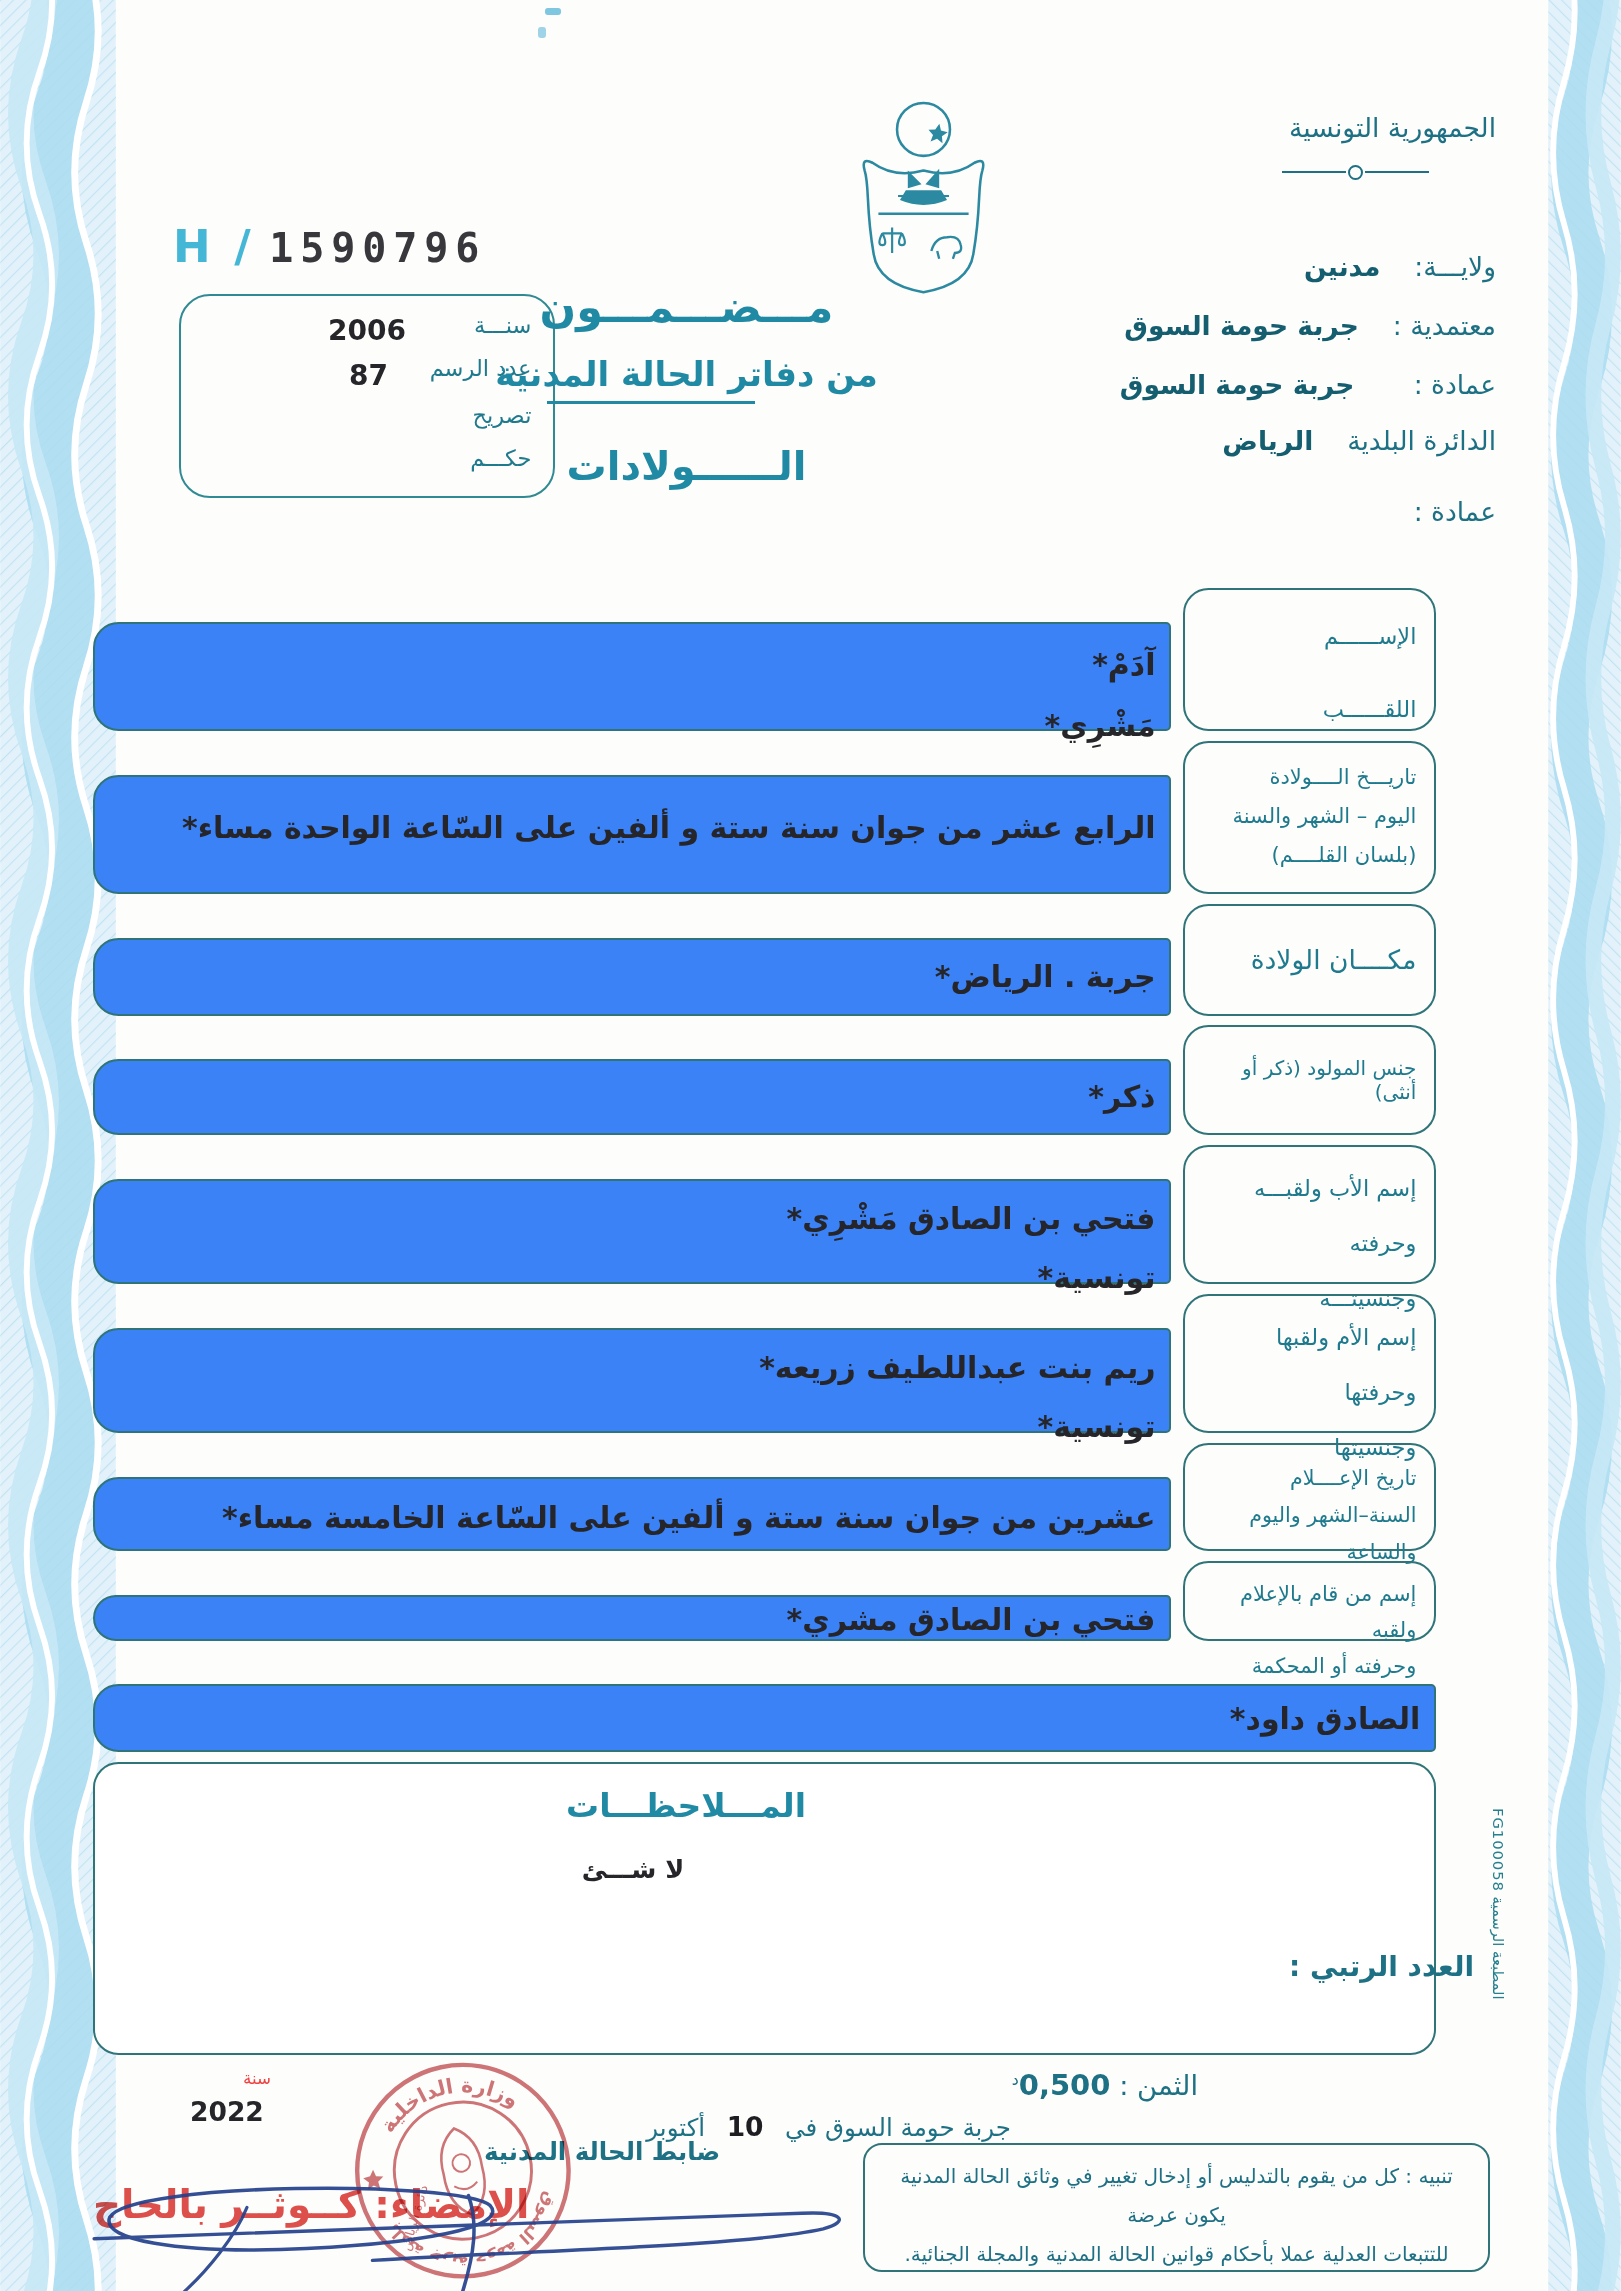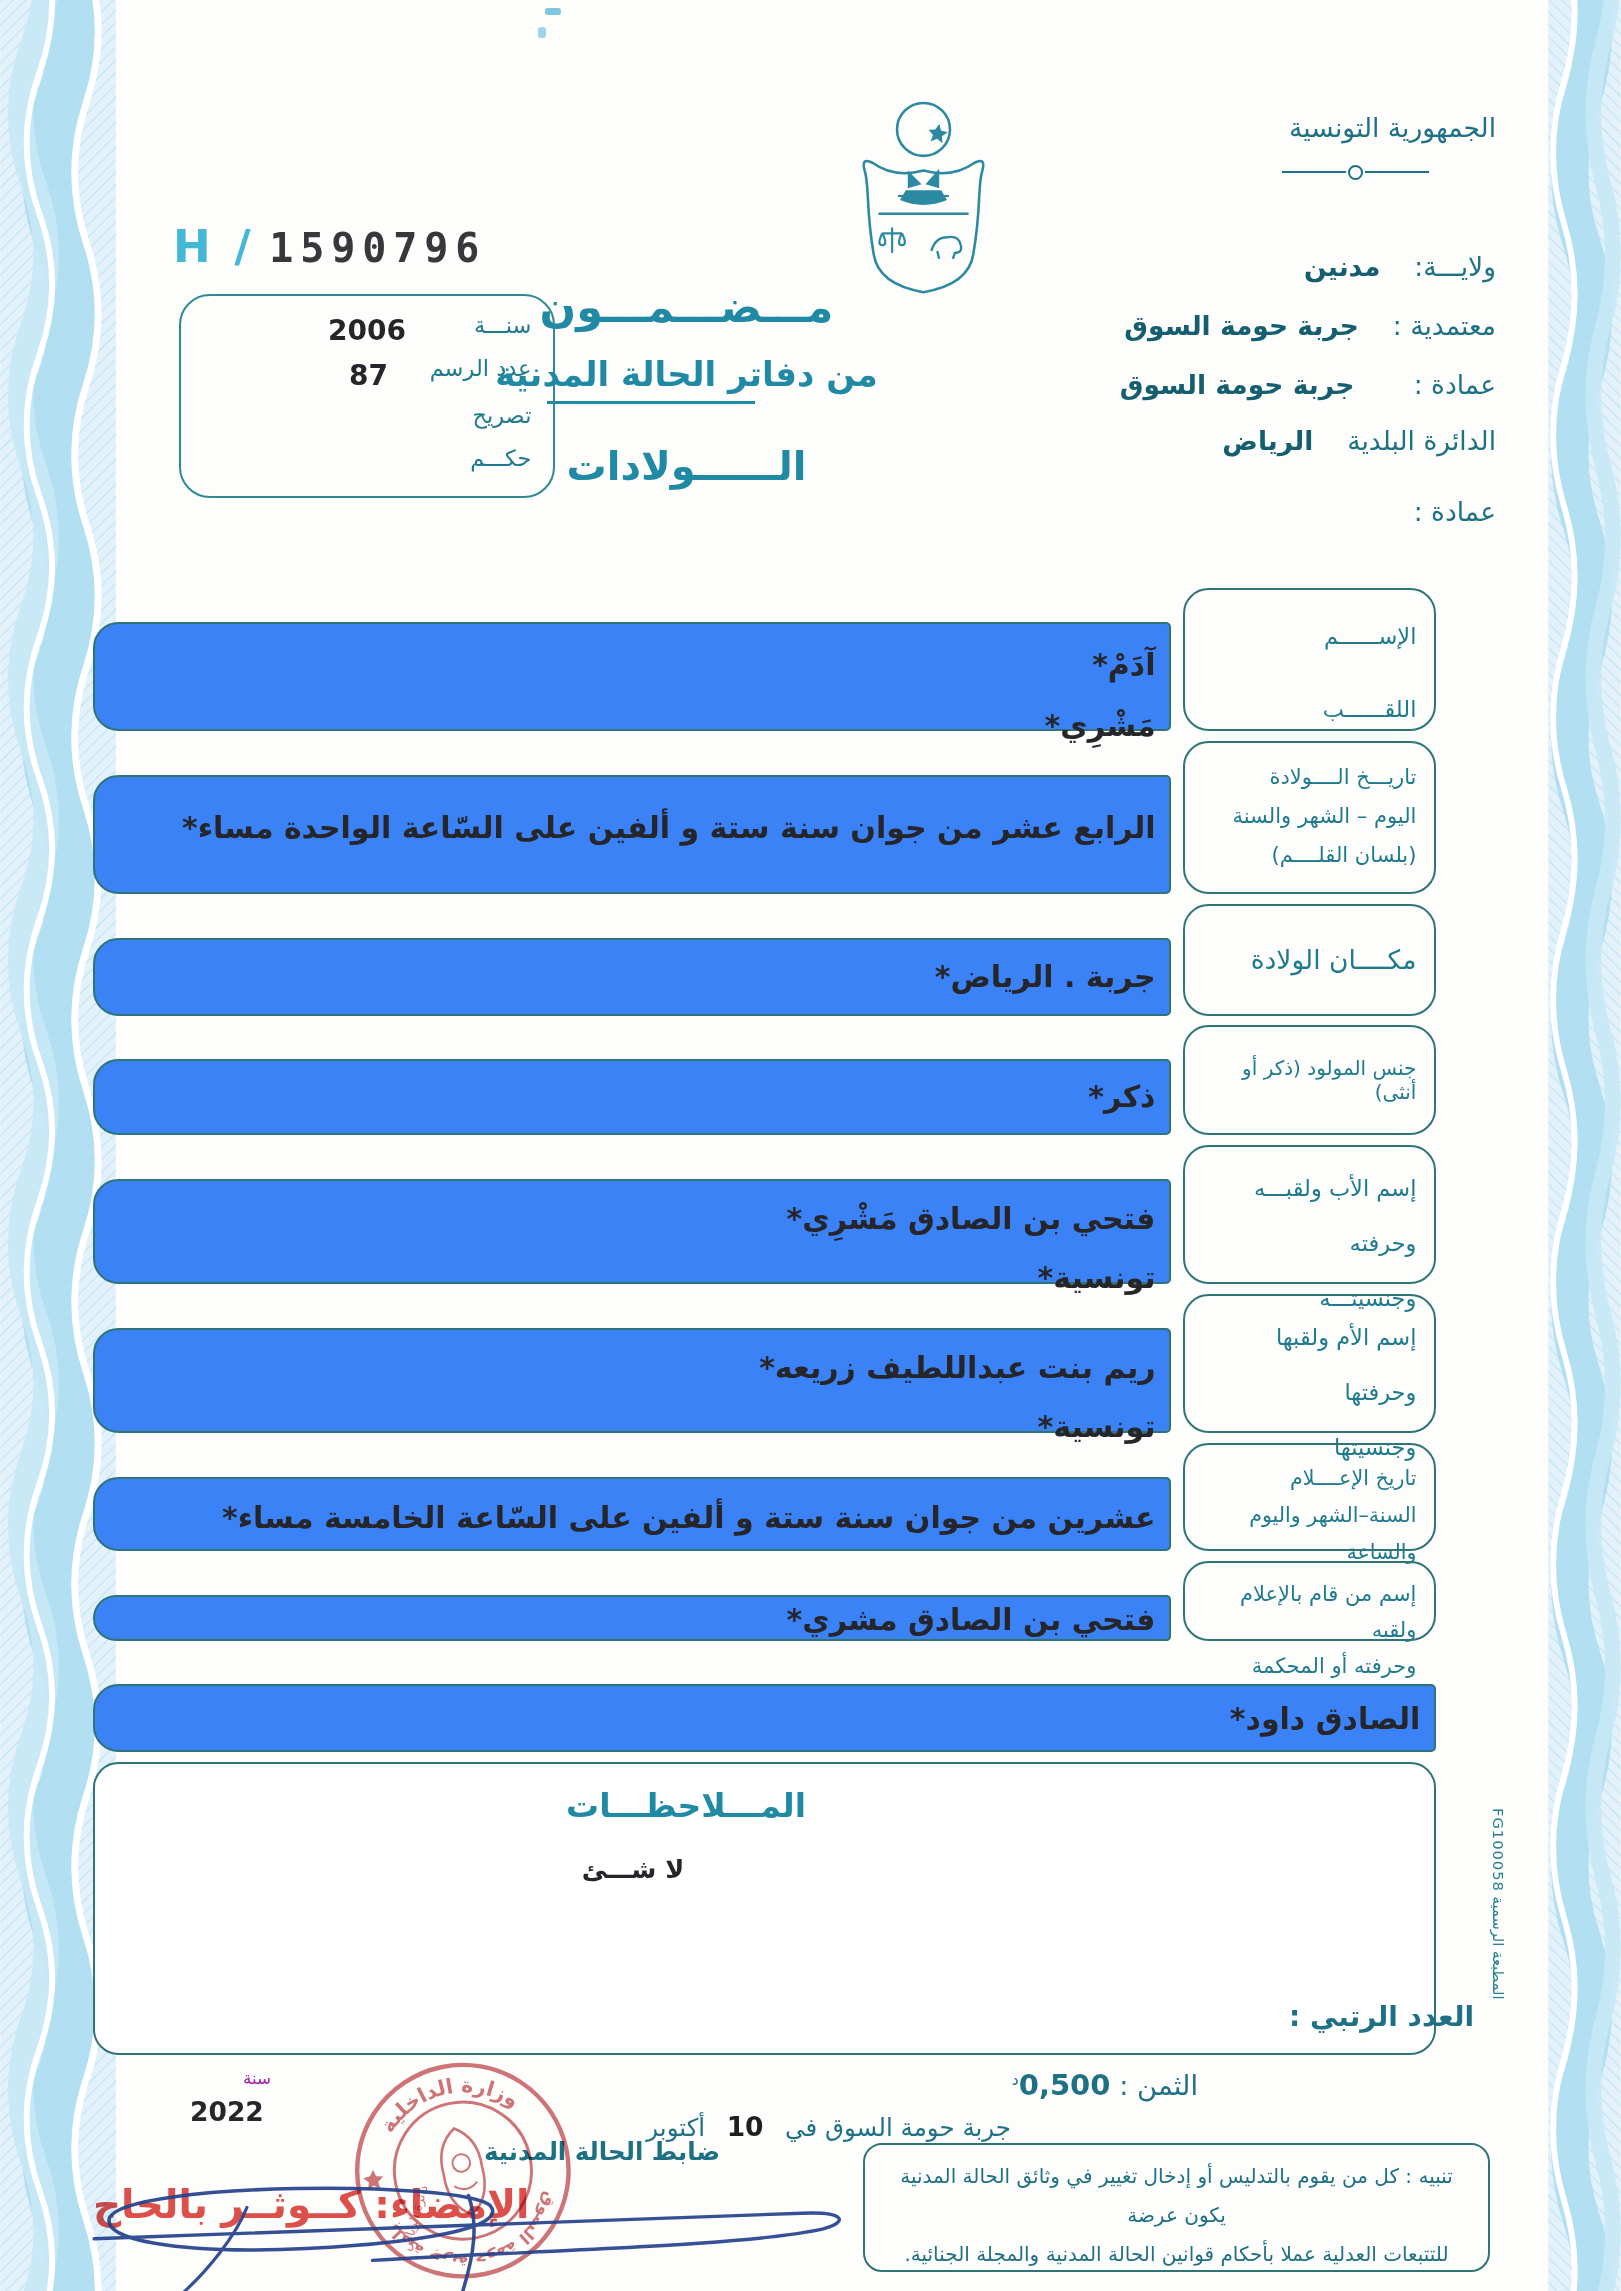--- a/index.html
+++ b/index.html
@@ -65,28 +65,28 @@
                              .row-declarant .val{display:flex;align-items:flex-start;}
   .row-officer{height:102px;}.row-officer .lbl{font-size:21px;}
                              .row-officer .lbl .pre{line-height:36px;margin-top:6.9px;display:block;}
                              .row-officer .val{display:flex;align-items:center;}
   .notesbox{height:289px;border:2.5px solid #2f7478;border-radius:25.5px;position:relative;background:#fff;}
   .notes-title{position:absolute;top:21.6px;left:0;right:157px;text-align:center;
                font-size:33px;font-weight:700;color:#2089a4;}
   .notes-value{position:absolute;top:90px;right:56%;font-size:25.5px;font-weight:600;color:#26262a;}
 
   
-  .ordinal{right:147px;top:2000px;font-size:28px;font-weight:700;color:#1e7184;z-index:2;}
+  .ordinal{right:147px;top:1950px;font-size:28px;font-weight:700;color:#1e7184;z-index:2;}
   .price{right:423px;top:2068px;font-size:27.4px;color:#1e7184;z-index:2;}
   .price b{font-weight:700;font-size:29px;}
   .price sup{font-size:15.7px;}
   .noticebox{right:131px;top:2143px;width:627px;height:129px;border:2.5px solid #2f7478;
              border-radius:19px;box-sizing:border-box;padding:11.8px 19.6px;z-index:2;
              font-size:20px;color:#1f7085;text-align:center;line-height:1.95;}
-  .yr-lbl{left:243px;top:2068px;font-size:16.7px;color:#a21caf;z-index:2;}
+  .yr-lbl{left:243px;top:2068px;font-size:16.7px;color:#ef4444;z-index:2;}
   .yr-val{left:190px;top:2096px;font-size:26.5px;font-weight:600;color:#26262a;z-index:2;}
   .placedate{right:610px;top:2111px;font-size:24.5px;color:#1e7184;white-space:nowrap;z-index:2;}
   .placedate b.day{color:#1d1d22;font-size:26.5px;font-weight:700;margin:0 13.7px;}
   .officer-title{left:484px;top:2137px;font-size:24.5px;font-weight:700;color:#1e7184;z-index:2;}
   .redsig{left:93px;top:2182px;font-size:39px;font-weight:700;color:#df4f4c;z-index:5;
           mix-blend-mode:multiply;white-space:nowrap;}
   .edgecode{left:1507px;top:1808px;transform:rotate(90deg);transform-origin:left top;
             font-size:14.7px;color:#25808f;white-space:nowrap;z-index:1;letter-spacing:1px;}
   .stampwrap{left:349px;top:2056px;width:229px;height:235px;z-index:4;transform:rotate(-12deg);
              mix-blend-mode:multiply;opacity:.9;}

